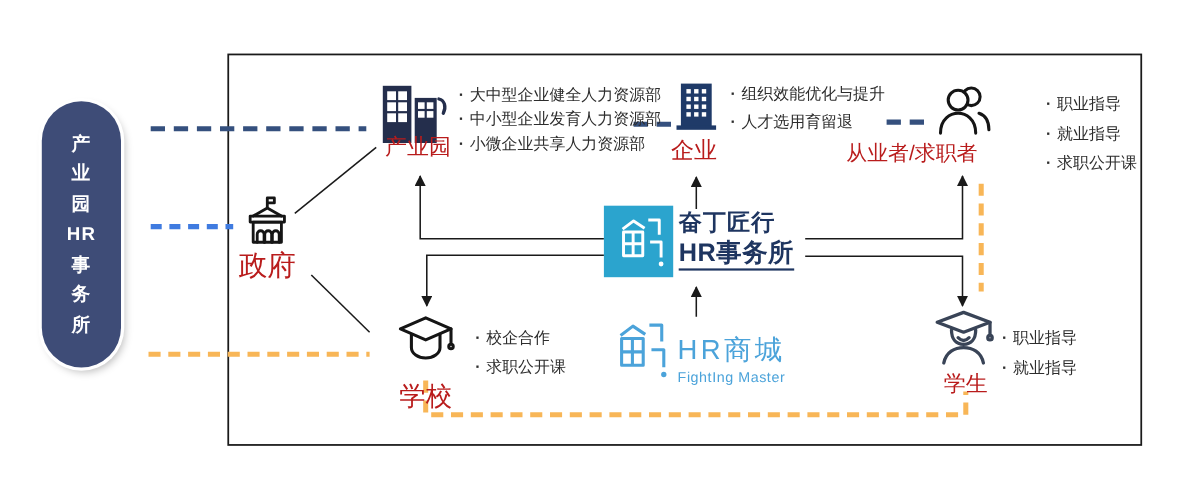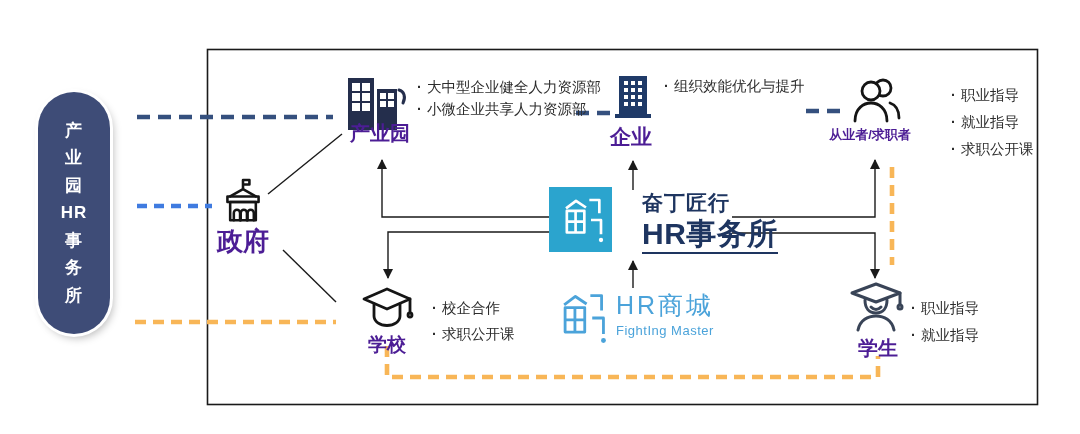--- a/index.html
+++ b/index.html
@@ -23,38 +23,38 @@
   .arrowhead{fill:#1a1a1a;}
 
   
   .pill{left:38px;top:92px;width:72px;height:242px;background:var(--pill-bg);
     border-radius:38px;box-shadow:0 0 0 3px #fff,3px 4px 8px rgba(0,0,0,.28);
     display:flex;align-items:center;justify-content:center;}
   .pill-text{color:#fff;font-weight:bold;font-size:17px;line-height:1.62;
     text-align:center;white-space:pre-line;letter-spacing:1px;}
 
   
-  .node-label{font-weight:bold;color:#4c1d95;text-align:center;white-space:nowrap;}
+  .node-label{font-weight:normal;color:#b91c1c;text-align:center;white-space:nowrap;}
 
   
   ul.bullets{list-style:none;margin:0;padding:0;}
   ul.bullets li{font-size:14.5px;color:#2d2d2d;white-space:nowrap;position:relative;padding-left:10px;}
   ul.bullets li::before{content:"\B7";position:absolute;left:0;font-weight:bold;color:#2d2d2d;}
 
   
   .teal-box{left:549px;top:187px;width:63px;height:65px;background:var(--teal);
     display:flex;align-items:center;justify-content:center;}
-  .brand-text{left:642px;top:191px;color:var(--brand-navy);line-height:1.18;}
+  .brand-text{left:617px;top:191px;color:var(--brand-navy);line-height:1.18;}
   .brand-line1{font-size:21px;font-weight:bold;letter-spacing:1px;}
-  .brand-line2{font-size:30px;font-weight:bold;letter-spacing:.5px;
+  .brand-line2{font-size:23px;font-weight:bold;letter-spacing:.5px;
     border-bottom:2px solid var(--brand-navy);padding-bottom:1px;display:inline-block;text-align:center;}
 
   
   .mall-text{left:616px;top:289px;color:var(--light-blue);}
-  .mall-name{font-size:25px;letter-spacing:3px;font-weight:500;}
+  .mall-name{font-size:25px;letter-spacing:3px;font-weight:500;margin-top:12px;}
   .mall-sub{font-size:13px;margin-top:1px;letter-spacing:.5px;}
 
   .icon-stroke{stroke:var(--ink);fill:none;stroke-width:2.8;stroke-linejoin:round;stroke-linecap:round;}
   .icon-stroke-student{stroke:var(--student-icon);fill:none;stroke-width:3;stroke-linejoin:round;stroke-linecap:round;}
   .mark-white{stroke:#fff;fill:none;stroke-width:3.2;stroke-linejoin:round;}
   .mark-blue{stroke:var(--light-blue);fill:none;stroke-width:3;stroke-linejoin:round;}
   .dot-white{fill:#fff;}
   .dot-blue{fill:var(--light-blue);}
 </style>
 </head>
@@ -122,20 +122,21 @@
     <rect x="33" y="15" width="20" height="41" style="fill:var(--park-icon)"></rect>
     <rect x="36" y="19" width="6" height="6" fill="#fff"></rect>
       <rect x="44" y="19" width="6" height="6" fill="#fff"></rect>
     <rect x="36" y="27" width="6" height="6" fill="#fff"></rect>
       <rect x="44" y="27" width="6" height="6" fill="#fff"></rect>
     <path d="M55,16 c5,1 7,7 4,13" style="stroke:var(--park-icon);stroke-width:3;fill:none;stroke-linecap:round"></path>
   </svg>
   <div class="abs node-label" style="left:346px;top:120px;width:68px;font-size:20px">产业园</div>
   <ul class="abs bullets" style="left:417px;top:76px;line-height:22px">
     <li>大中型企业健全人力资源部</li>
+    <li>中小型企业发育人力资源部</li>
     <li>小微企业共享人力资源部</li>
   </ul>
 
   <svg class="abs" style="left:613px;top:74px" width="40" height="46" viewBox="0 0 40 46">
     <rect x="6" y="2" width="28" height="40" style="fill:var(--enterprise-icon)"></rect>
     <rect x="2" y="40" width="36" height="4" style="fill:var(--enterprise-icon)"></rect>
     <g fill="#fff">
       <rect x="11" y="7" width="4" height="4"></rect>
         <rect x="18" y="7" width="4" height="4"></rect>
         <rect x="25" y="7" width="4" height="4"></rect>
@@ -146,29 +147,30 @@
         <rect x="18" y="21" width="4" height="4"></rect>
         <rect x="25" y="21" width="4" height="4"></rect>
       <rect x="11" y="28" width="4" height="4"></rect>
         <rect x="18" y="28" width="4" height="4"></rect>
         <rect x="25" y="28" width="4" height="4"></rect>
     </g>
   </svg>
   <div class="abs node-label" style="left:600px;top:123px;width:62px;font-size:21px">企业</div>
   <ul class="abs bullets" style="left:664px;top:74px;line-height:25px">
     <li>组织效能优化与提升</li>
+    <li>人才选用育留退</li>
   </ul>
 
   <svg class="abs" style="left:850px;top:76px" width="52" height="48" viewBox="0 0 52 48">
     <circle class="icon-stroke" cx="33" cy="12" r="8"></circle>
     <path class="icon-stroke" d="M40,27 c6,2 9,8 9,15"></path>
     <circle class="icon-stroke" cx="21" cy="15" r="9" fill="#fff" style="fill:#fff"></circle>
     <path class="icon-stroke" d="M5,45 c0,-13 9,-18 16,-18 c7,0 16,5 16,18"></path>
   </svg>
-  <div class="abs node-label" style="left:800px;top:126px;width:140px;font-size:13px">从业者/求职者</div>
+  <div class="abs node-label" style="left:759px;top:126px;width:140px;font-size:19px">从业者/求职者</div>
   <ul class="abs bullets" style="left:951px;top:82px;line-height:27px">
     <li>职业指导</li>
     <li>就业指导</li>
     <li>求职公开课</li>
   </ul>
 
   <div class="abs teal-box">
     <svg width="50" height="52" viewBox="0 0 60 62">
       <path class="mark-white" d="M12,17 L24,8 L36,16"></path>
       <rect class="mark-white" x="13" y="20" width="21" height="26"></rect>
@@ -195,21 +197,21 @@
     <div class="mall-name">HR商城</div>
     <div class="mall-sub">FightIng Master</div>
   </div>
 
   <svg class="abs" style="left:360px;top:284px" width="54" height="48" viewBox="0 0 54 48">
     <path class="icon-stroke" d="M27,5 L50,15 L27,25 L4,15 Z"></path>
     <path class="icon-stroke" d="M14,20 V32 c0,5.5 6,9.5 13,9.5 s13,-4 13,-9.5 V20"></path>
     <path class="icon-stroke" d="M50,15 V28"></path>
     <circle class="icon-stroke" cx="50" cy="31" r="2"></circle>
   </svg>
-  <div class="abs node-label" style="left:358px;top:332px;width:58px;font-size:19px">学校</div>
+  <div class="abs node-label" style="left:358px;top:344px;width:58px;font-size:24px">学校</div>
   <ul class="abs bullets" style="left:432px;top:295px;line-height:26px">
     <li>校企合作</li>
     <li>求职公开课</li>
   </ul>
 
   <svg class="abs" style="left:848px;top:280px" width="56" height="56" viewBox="0 0 56 56">
     <path class="icon-stroke-student" d="M28,4 L52,13 L28,22 L4,13 Z"></path>
     <path class="icon-stroke-student" d="M52,13 V24"></path>
     <circle class="icon-stroke-student" cx="52" cy="27" r="2"></circle>
     <path class="icon-stroke-student" d="M17,20 c0,8 4,13 11,13 s11,-5 11,-13"></path>

